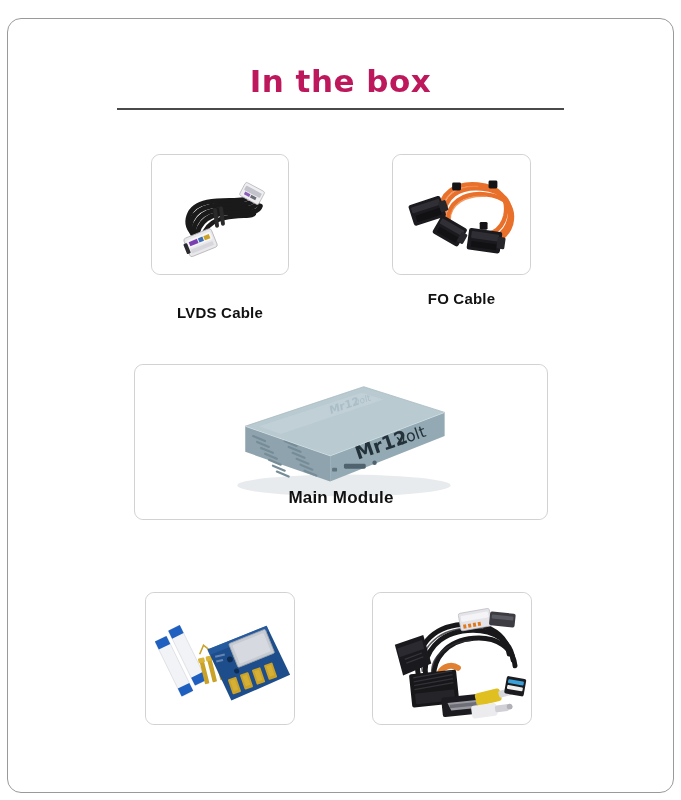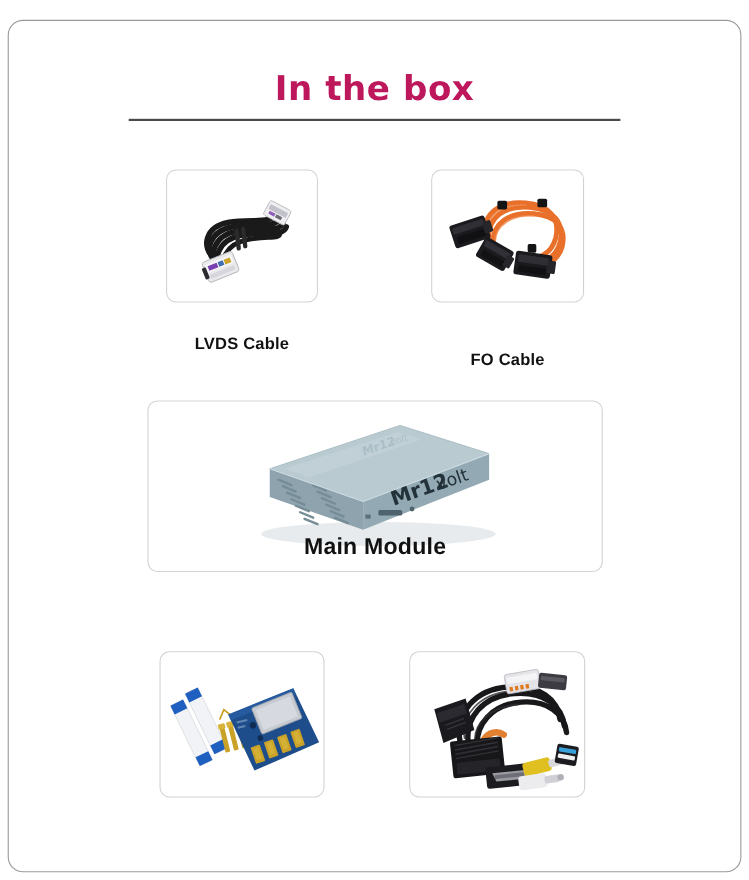--- a/index.html
+++ b/index.html
@@ -73,25 +73,25 @@
     font-weight: 700;
     color: #111111;
     letter-spacing: 0.2px;
     line-height: 19px;
   }
 
   
   #card-lvds  { left: 151px; top: 154px; width: 138px; height: 121px; }
   #card-fo    { left: 392px; top: 154px; width: 139px; height: 121px; }
   #label-lvds { left: 151px; top: 303px; width: 138px; }
-  #label-fo   { left: 392px; top: 318px; width: 139px; }
+  #label-fo   { left: 392px; top: 289px; width: 139px; }
 
   
   #card-main  { left: 134px; top: 364px; width: 414px; height: 156px; }
-  #label-main { left: 134px; top: 488px; width: 414px; font-size: 21px; }
+  #label-main { left: 134px; top: 488px; width: 414px; font-size: 17px; }
 
   
   #label-video { left: 145px; top: 565px; width: 150px; }
   #label-power { left: 372px; top: 565px; width: 160px; }
   #card-video  { left: 145px; top: 592px; width: 150px; height: 133px; }
   #card-power  { left: 372px; top: 592px; width: 160px; height: 133px; }
 
   .photo {
     position: absolute;
     inset: 0;

